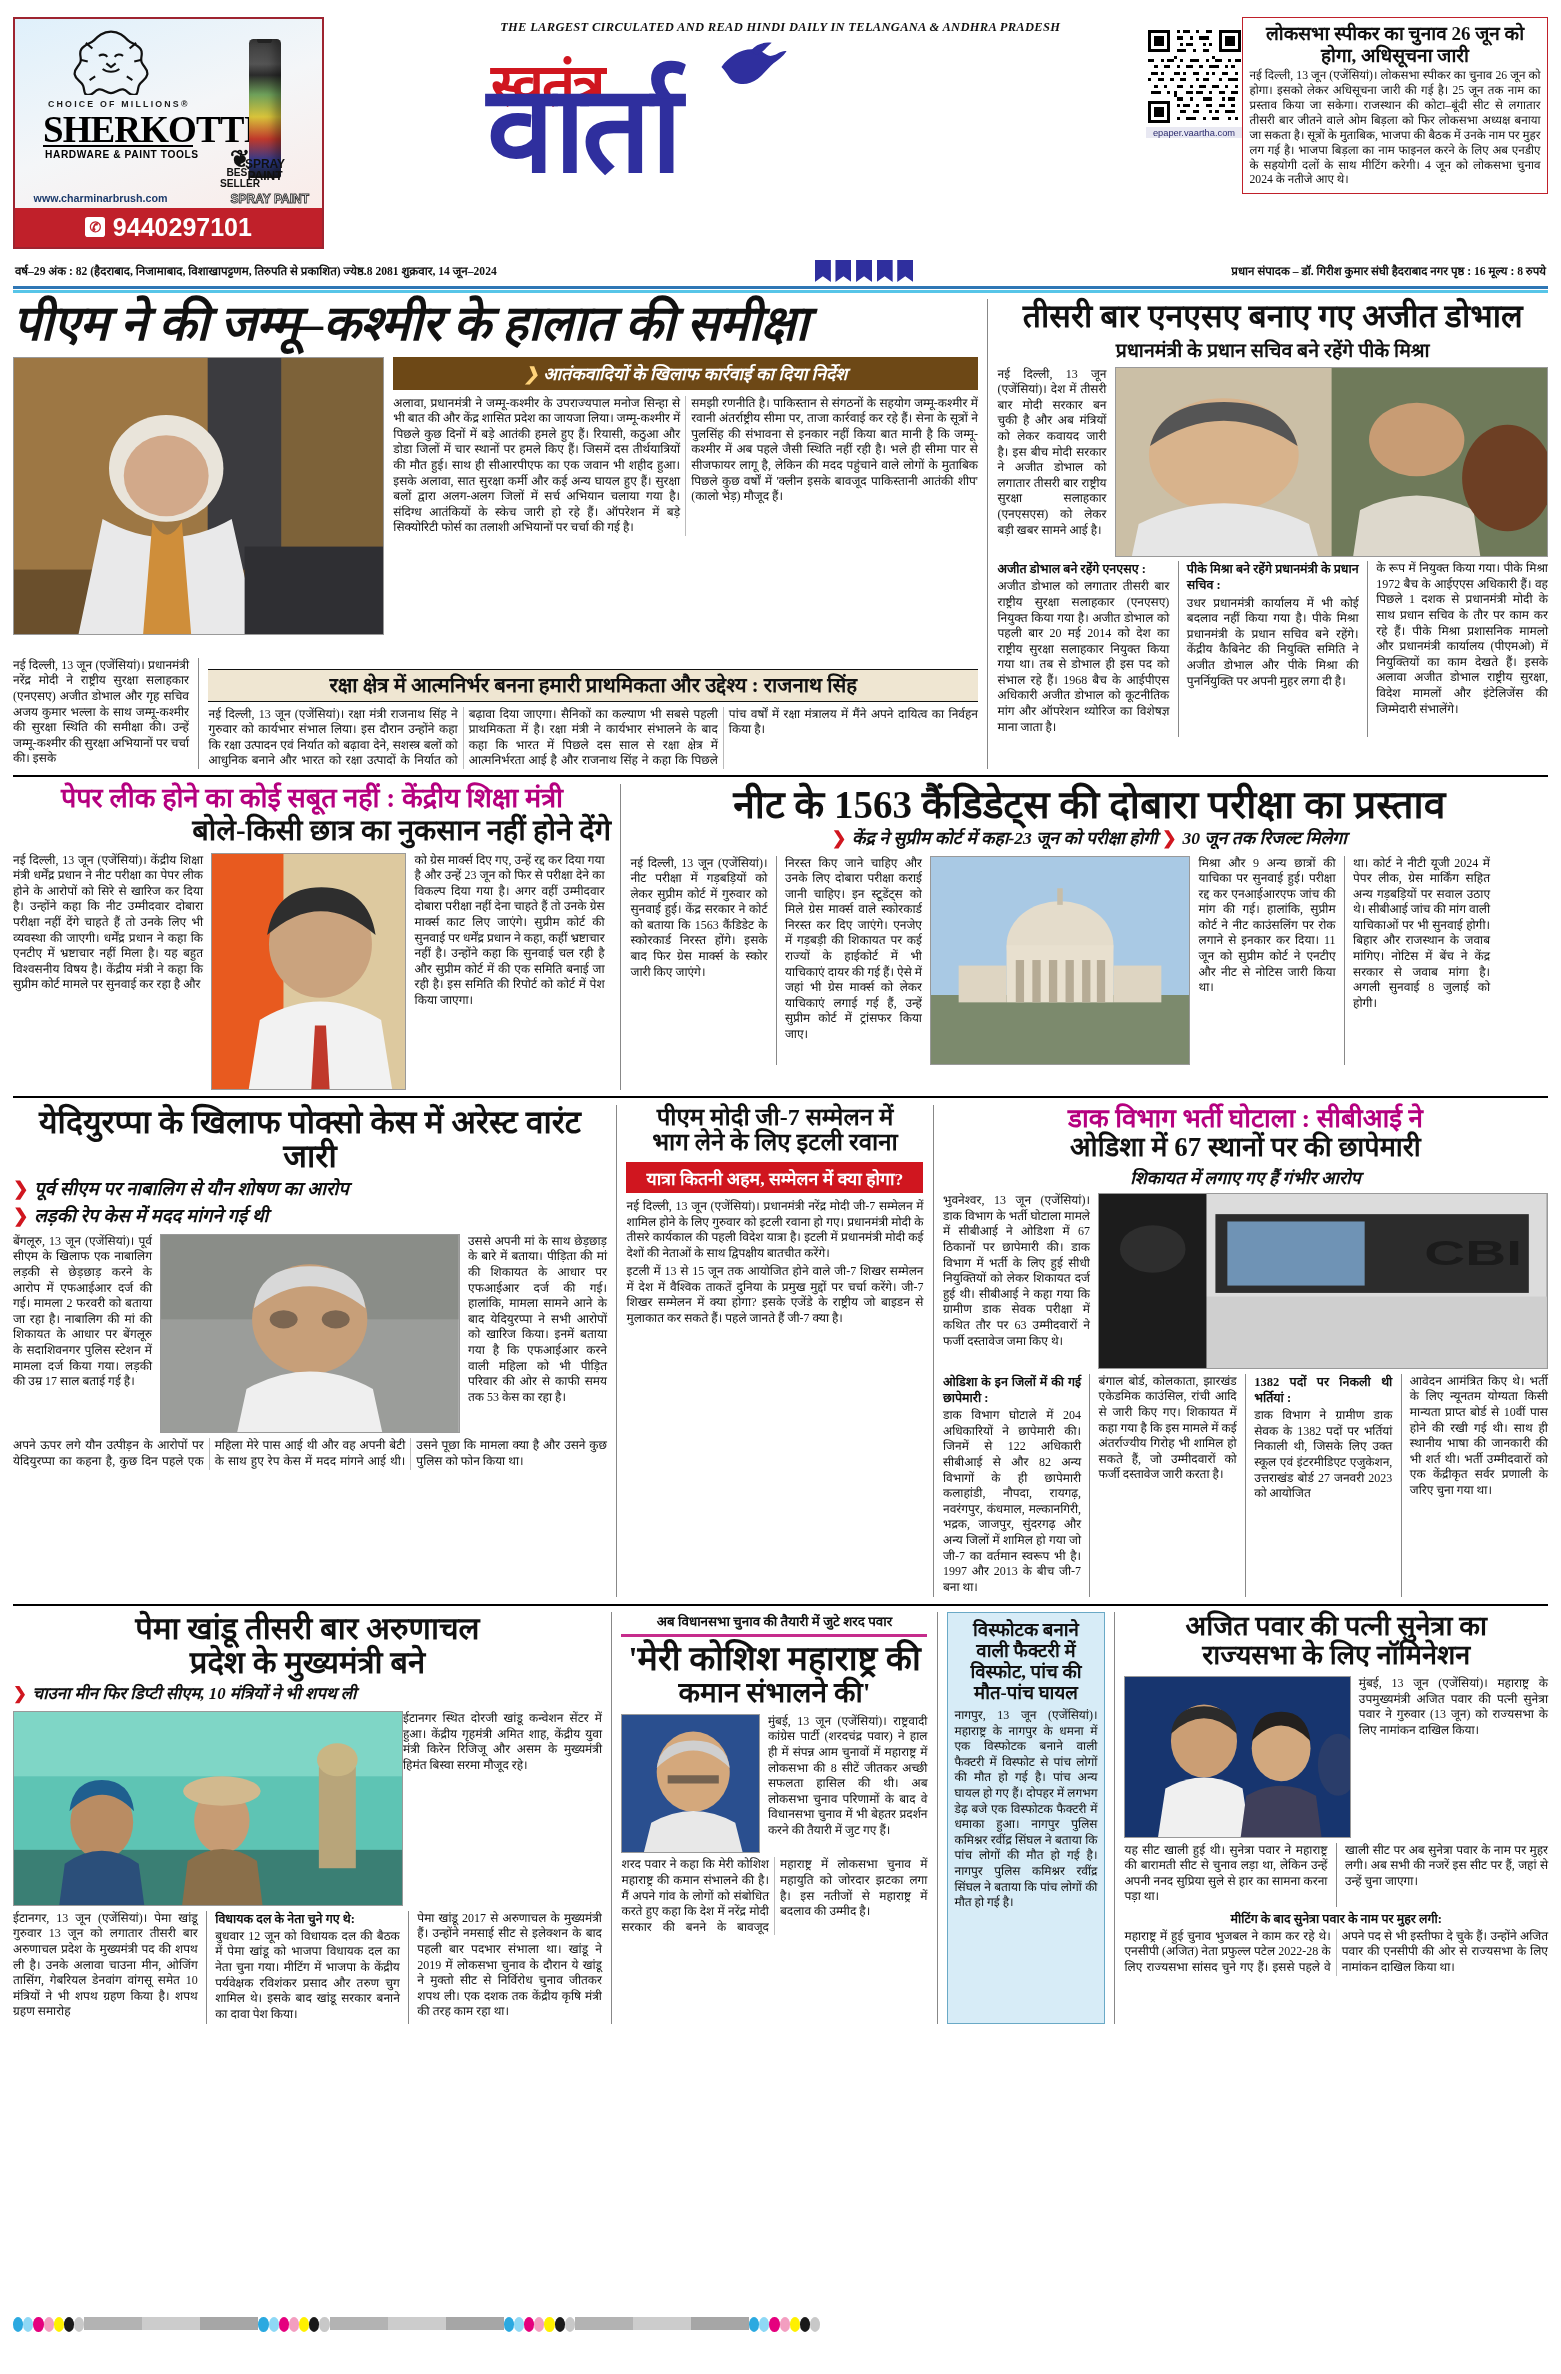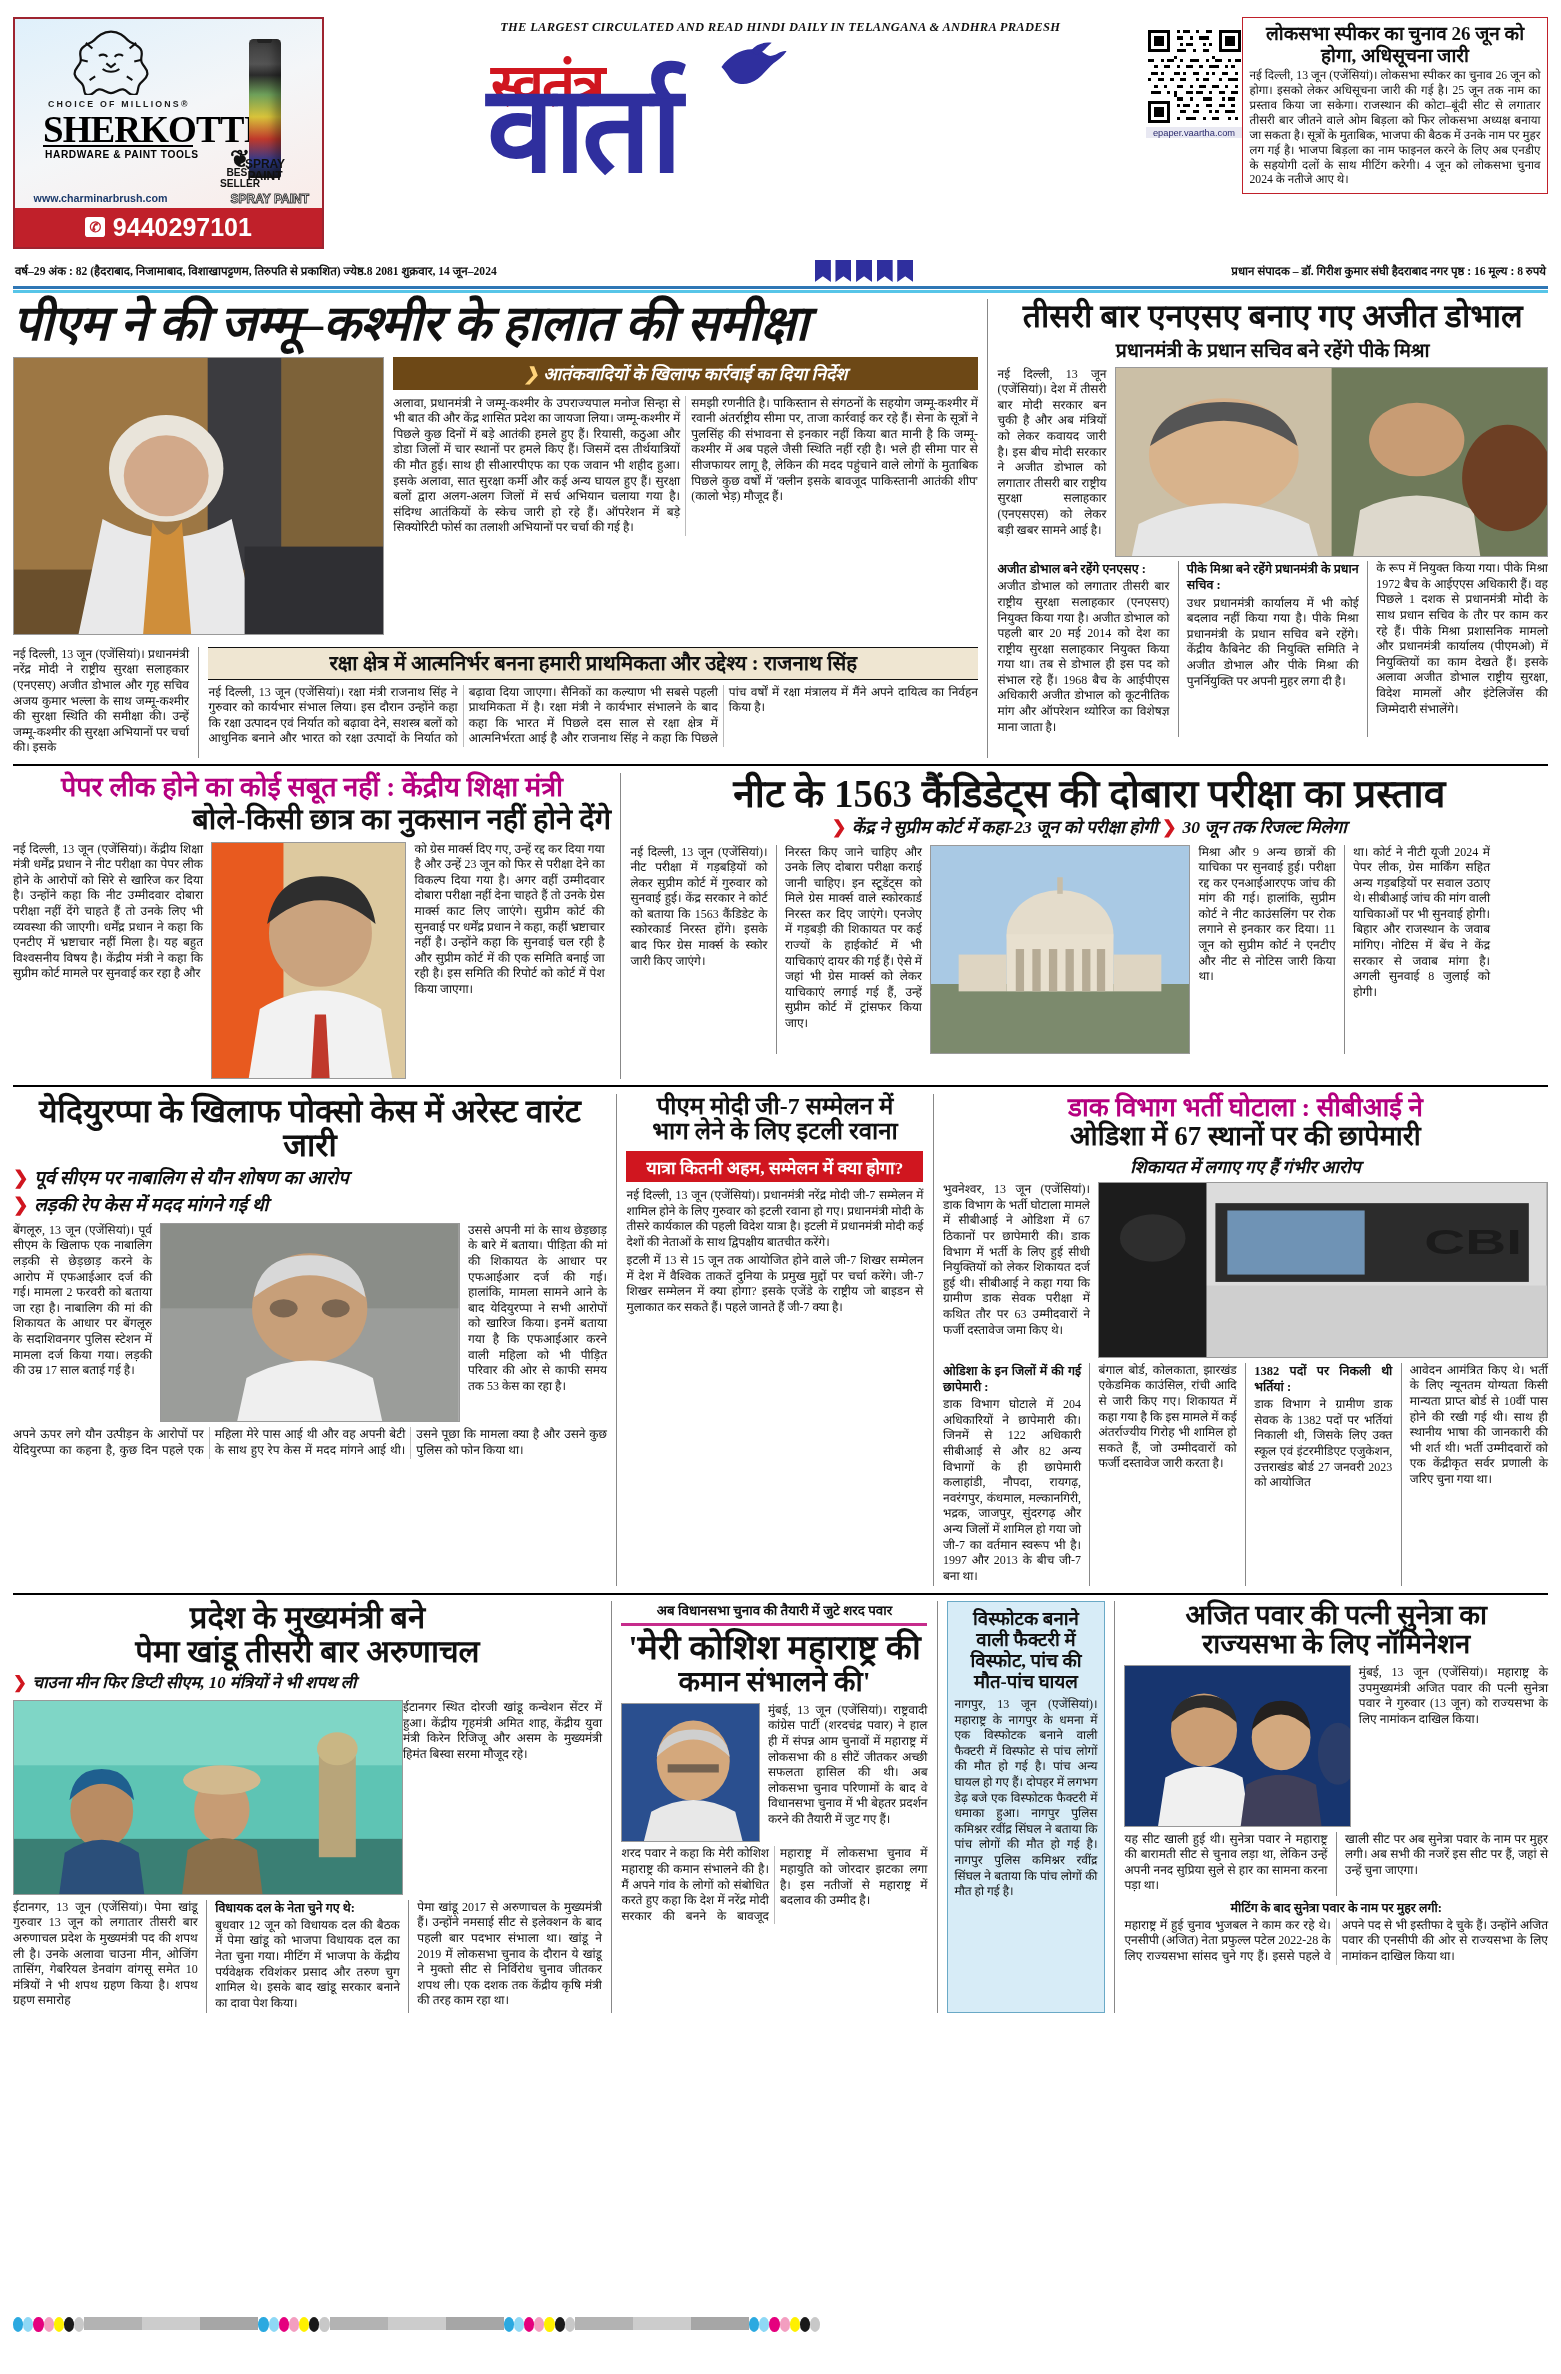--- a/index.html
+++ b/index.html
@@ -326,21 +326,21 @@
             <span class="arw">❯</span>
             <span>आतंकवादियों के खिलाफ कार्रवाई का दिया निर्देश</span>
           </div>
           <div class="col cols2" style="margin-top:5.6px;">
             <p>अलावा, प्रधानमंत्री ने जम्मू-कश्मीर के उपराज्यपाल मनोज सिन्हा से भी बात की और केंद्र शासित प्रदेश का जायजा लिया। जम्मू-कश्मीर में पिछले कुछ दिनों में बड़े आतंकी हमले हुए हैं। रियासी, कठुआ और डोडा जिलों में चार स्थानों पर हमले किए हैं। जिसमें दस तीर्थयात्रियों की मौत हुई। साथ ही सीआरपीएफ का एक जवान भी शहीद हुआ। इसके अलावा, सात सुरक्षा कर्मी और कई अन्य घायल हुए हैं। सुरक्षा बलों द्वारा अलग-अलग जिलों में सर्च अभियान चलाया गया है। संदिग्ध आतंकियों के स्केच जारी हो रहे हैं। ऑपरेशन में बड़े सिक्योरिटी फोर्स का तलाशी अभियानों पर चर्चा की गई है।</p>
             <p>समझी रणनीति है। पाकिस्तान से संगठनों के सहयोग जम्मू-कश्मीर में रवानी अंतर्राष्ट्रीय सीमा पर, ताजा कार्रवाई कर रहे हैं। सेना के सूत्रों ने पुलसिंह की संभावना से इनकार नहीं किया बात मानी है कि जम्मू-कश्मीर में अब पहले जैसी स्थिति नहीं रही है। भले ही सीमा पार से सीजफायर लागू है, लेकिन की मदद पहुंचाने वाले लोगों के मुताबिक पिछले कुछ वर्षों में 'क्लीन इसके बावजूद पाकिस्तानी आतंकी शीप' (कालो भेड़) मौजूद हैं।</p>
           </div>
         </div>
       </div>
 
-      <div class="band" style="margin-top:12px;">
+      <div class="band" style="margin-top:23px;align-items:flex-end;">
         <div class="col" style="width:176px;">
           <p>नई दिल्ली, 13 जून (एजेंसियां)। प्रधानमंत्री नरेंद्र मोदी ने राष्ट्रीय सुरक्षा सलाहकार (एनएसए) अजीत डोभाल और गृह सचिव अजय कुमार भल्ला के साथ जम्मू-कश्मीर की सुरक्षा स्थिति की समीक्षा की। उन्हें जम्मू-कश्मीर की सुरक्षा अभियानों पर चर्चा की। इसके</p>
         </div>
         <div class="vline"></div>
         <div style="flex:1;">
           <div class="boxhead-beige">
             <h2 class="head">रक्षा क्षेत्र में आत्मनिर्भर बनना हमारी प्राथमिकता और उद्देश्य : राजनाथ सिंह</h2>
           </div>
           <div class="col cols3" style="margin-top:4.6px;">
             <p>नई दिल्ली, 13 जून (एजेंसियां)। रक्षा मंत्री राजनाथ सिंह ने गुरुवार को कार्यभार संभाल लिया। इस दौरान उन्होंने कहा कि रक्षा उत्पादन एवं निर्यात को बढ़ावा देने, सशस्त्र बलों को आधुनिक बनाने और भारत को रक्षा उत्पादों के निर्यात को बढ़ावा दिया जाएगा। सैनिकों का कल्याण भी सबसे पहली प्राथमिकता में है। रक्षा मंत्री ने कार्यभार संभालने के बाद कहा कि भारत में पिछले दस साल से रक्षा क्षेत्र में आत्मनिर्भरता आई है और राजनाथ सिंह ने कहा कि पिछले पांच वर्षों में रक्षा मंत्रालय में मैंने अपने दायित्व का निर्वहन किया है।</p>
@@ -554,22 +554,22 @@
           </div>
       </div>
     </div>
   </div>
 
   <div class="sep-h"></div>
 
   <div class="band">
 
     <div style="width:589px;">
+      <h2 class="head" style="font-size:31px; text-align:center;">पेमा खांडू तीसरी बार अरुणाचल</h2>
       <h2 class="head" style="font-size:31px; text-align:center;">प्रदेश के मुख्यमंत्री बने</h2>
-      <h2 class="head" style="font-size:31px; text-align:center;">पेमा खांडू तीसरी बार अरुणाचल</h2>
       <div class="bullets" style="font-size:16.7px; margin:2.8px 0 5.6px;">
         <span class="arw">❯</span><span>चाउना मीन फिर डिप्टी सीएम, 10 मंत्रियों ने भी शपथ ली</span>
       </div>
       <div style="display:flex; gap:0;">
         <div class="photo" style="width:390px;height:195px;">
           <svg width="100%" height="100%" viewBox="0 0 420 210" preserveAspectRatio="none">
             <rect width="420" height="210" fill="#5ec4b4"></rect>
             <rect x="0" y="0" width="420" height="70" fill="#7fd6c6"></rect>
             <rect x="0" y="150" width="420" height="60" fill="#3a7f74"></rect>
             <ellipse cx="95" cy="120" rx="34" ry="40" fill="#b98c63"></ellipse>

